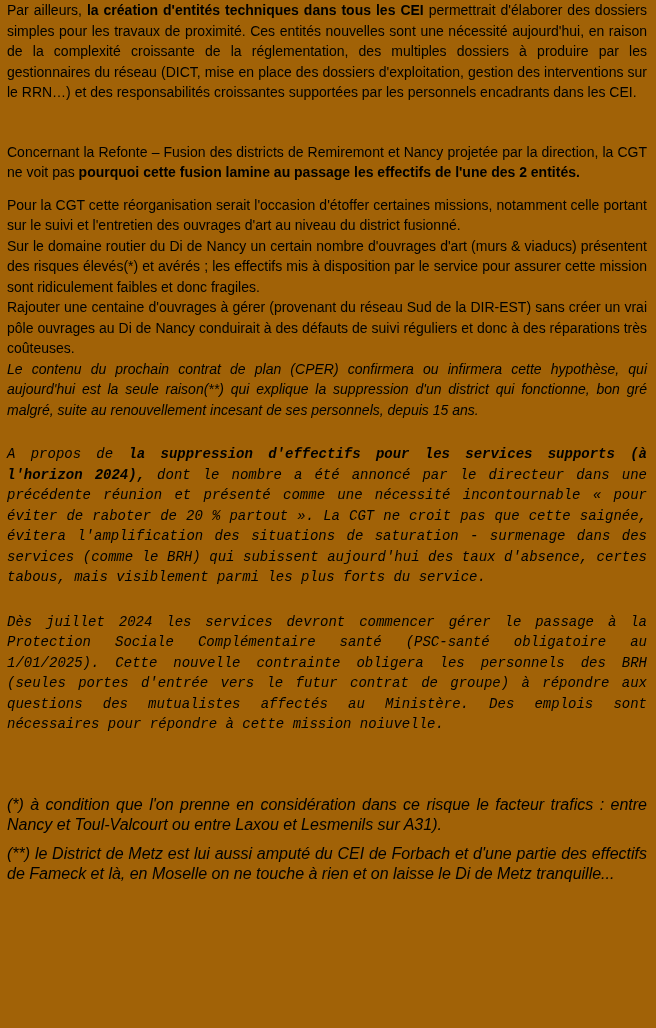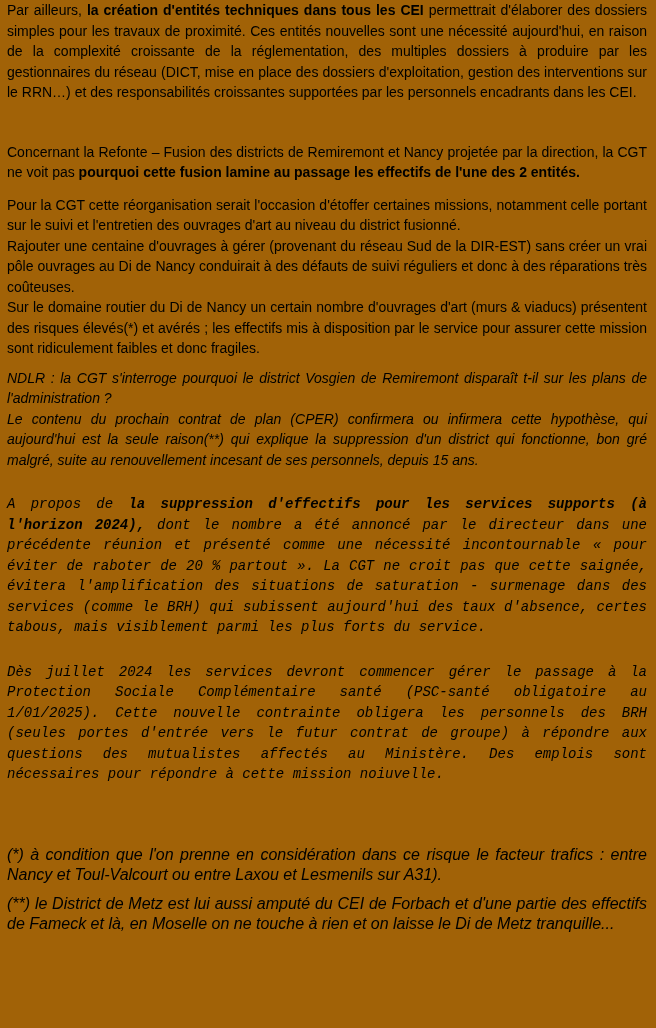--- a/index.html
+++ b/index.html
@@ -40,26 +40,25 @@
 <body>
 
 <div class="page">
 
   <p><span>Par ailleurs, </span><b>la création d'entités techniques dans tous les CEI</b><span> permettrait d'élaborer des dossiers simples pour les travaux de proximité. Ces entités nouvelles sont une nécessité aujourd'hui, en raison de la complexité croissante de la réglementation, des multiples dossiers à produire par les gestionnaires du réseau (DICT, mise en place des dossiers d'exploitation, gestion des interventions sur le RRN…) et des responsabilités croissantes supportées par les personnels encadrants dans les CEI.</span></p>
 
   <p class="gap-section"><span>Concernant la Refonte – Fusion des districts de Remiremont et Nancy projetée par la direction, la CGT ne voit pas </span><b>pourquoi cette fusion lamine au passage les effectifs de l'une des 2 entités.</b></p>
 
   <p class="gap-para">Pour la CGT cette réorganisation serait l'occasion d'étoffer certaines missions, notamment celle portant sur le suivi et l'entretien des ouvrages d'art au niveau du district fusionné.</p>
 
+  <p>Sur le domaine routier du Di de Nancy un certain nombre d'ouvrages d'art (murs &amp; viaducs) présentent des risques élevés(*) et avérés ; les effectifs mis à disposition par le service pour assurer cette mission sont ridiculement faibles et donc fragiles.</p>
+
   <p>Rajouter une centaine d'ouvrages à gérer (provenant du réseau Sud de la DIR-EST) sans créer un vrai pôle ouvrages au Di de Nancy conduirait à des défauts de suivi réguliers et donc à des réparations très coûteuses.</p>
 
-  <p>Sur le domaine routier du Di de Nancy un certain nombre d'ouvrages d'art (murs &amp; viaducs) présentent des risques élevés(*) et avérés ; les effectifs mis à disposition par le service pour assurer cette mission sont ridiculement faibles et donc fragiles.</p>
 
-
-  <p class="italic gap-blank">NDLR : la CGT s'interroge pourquoi le district Vosgien de Remiremont disparaît t-il sur les plans de l'administration ?</p>
 
 
   <p class="italic">Le contenu du prochain contrat de plan (CPER) confirmera ou infirmera cette hypothèse, qui aujourd'hui est la seule raison(**) qui explique la suppression d'un district qui fonctionne, bon gré malgré, suite au renouvellement incesant de ses personnels, depuis 15 ans.</p>
 
   <p class="italic gap-blank-lg"><span>A propos de </span><b>la suppression d'effectifs pour les services supports (à l'horizon 2024),</b><span> dont le nombre a été annoncé par le directeur dans une précédente réunion et présenté comme une nécessité incontournable « pour éviter de raboter de 20 % partout ». La CGT ne croit pas que cette saignée, évitera l'amplification des situations de saturation - surmenage dans des services (comme le BRH) qui subissent aujourd'hui des taux d'absence, certes tabous, mais visiblement parmi les plus forts du service.</span></p>
 
   <p class="italic gap-blank-lg">Dès juillet 2024 les services devront commencer gérer le passage à la Protection Sociale Complémentaire santé (PSC-santé obligatoire au 1/01/2025). Cette nouvelle contrainte obligera les personnels des BRH (seules portes d'entrée vers le futur contrat de groupe) à répondre aux questions des mutualistes affectés au Ministère. Des emplois sont nécessaires pour répondre à cette mission noiuvelle.</p>
 
 
   <div class="footnotes">

